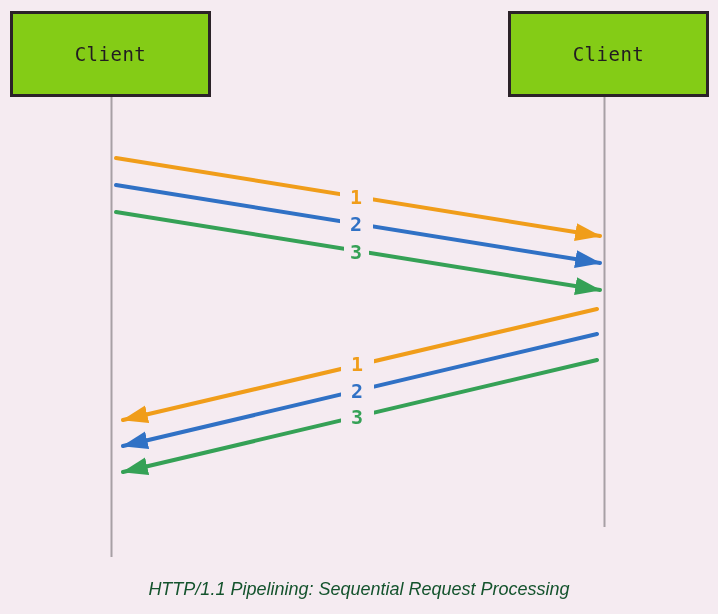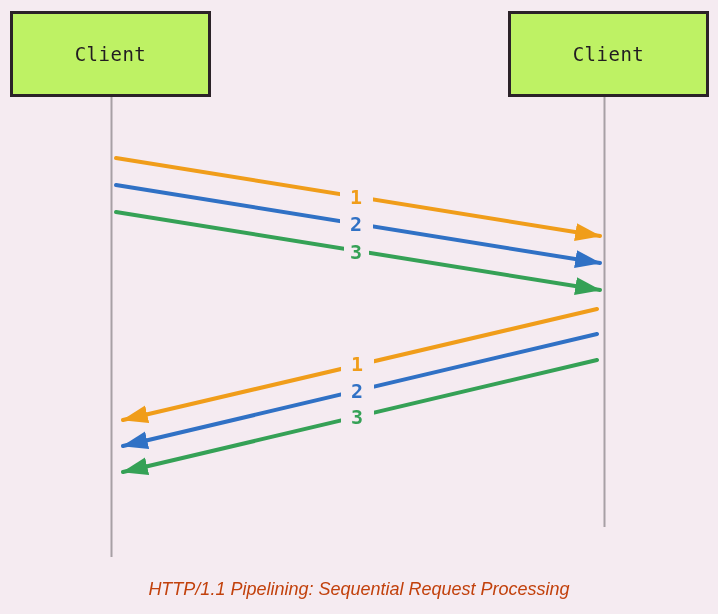--- a/index.html
+++ b/index.html
@@ -14,21 +14,21 @@
     overflow: hidden;
     font-family: "DejaVu Sans Mono", monospace;
   }
   .actor-box {
     position: absolute;
     top: 11px;
     width: 201px;
     height: 86px;
     box-sizing: border-box;
     border: 3px solid #2B2228;
-    background: #bef264;
+    background: #84cc16;
     display: flex;
     align-items: center;
     justify-content: center;
   }
   .actor-label {
     font-family: "DejaVu Sans Mono", monospace;
     font-size: 19px;
     color: #221C21;
     letter-spacing: 0.5px;
   }
@@ -46,21 +46,21 @@
   }
   #caption {
     position: absolute;
     left: 0;
     top: 579px;
     width: 718px;
     text-align: center;
     font-family: "Liberation Sans", sans-serif;
     font-style: italic;
     font-size: 18px;
-    color: #c2410c;
+    color: #14532d;
   }
 </style>
 </head>
 <body>
 
 <div id="stage">
 
   <div id="client-box" class="actor-box">
     <span class="actor-label">Client</span>
   </div>

